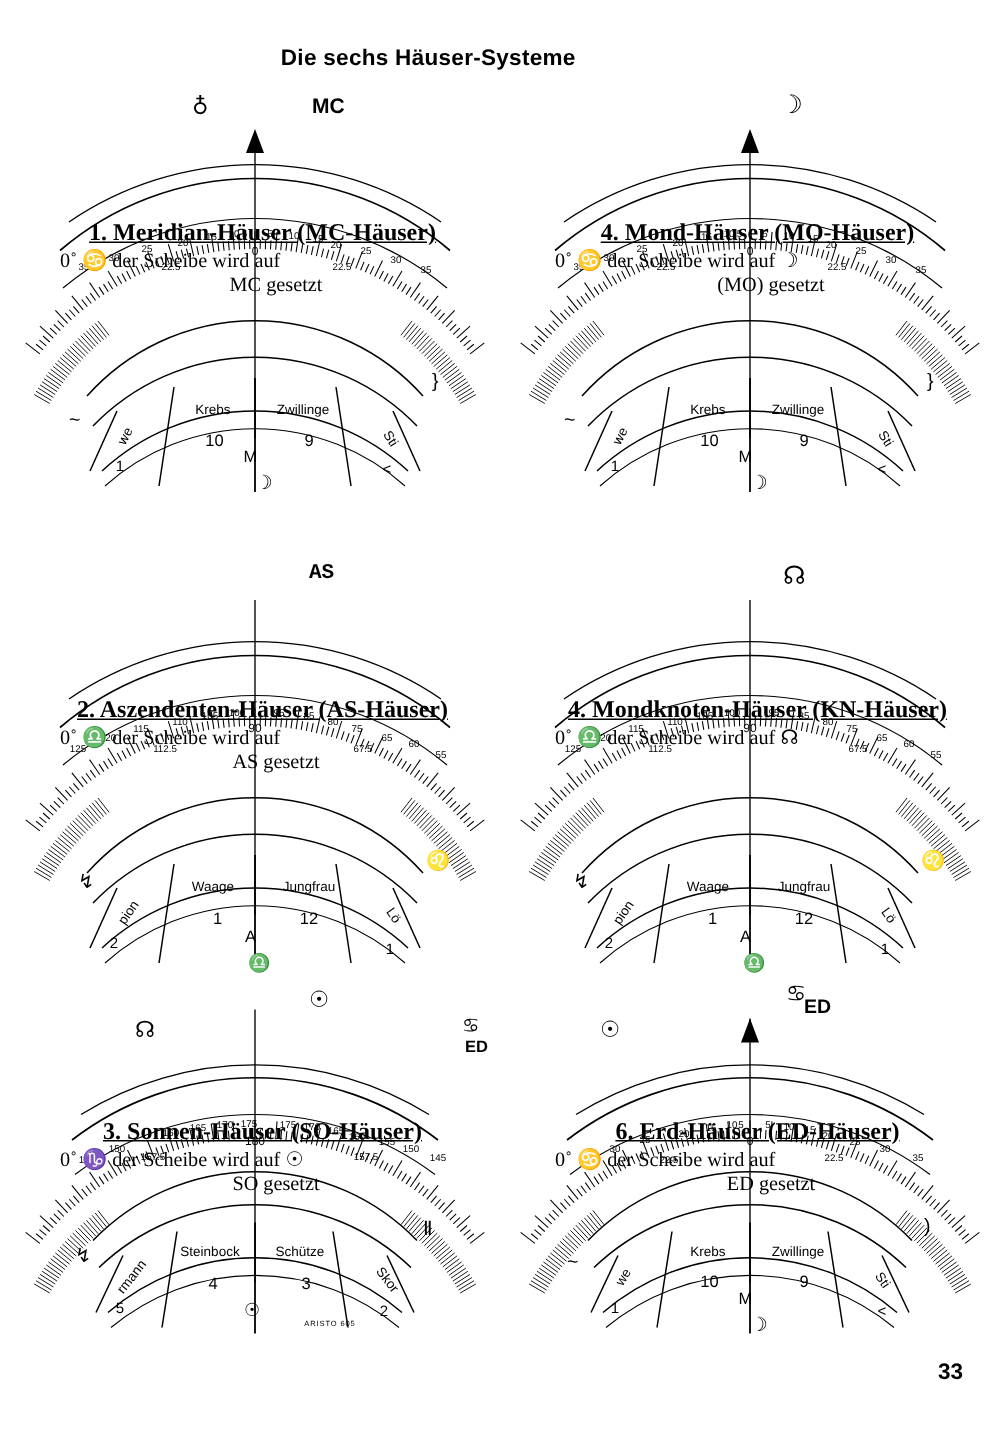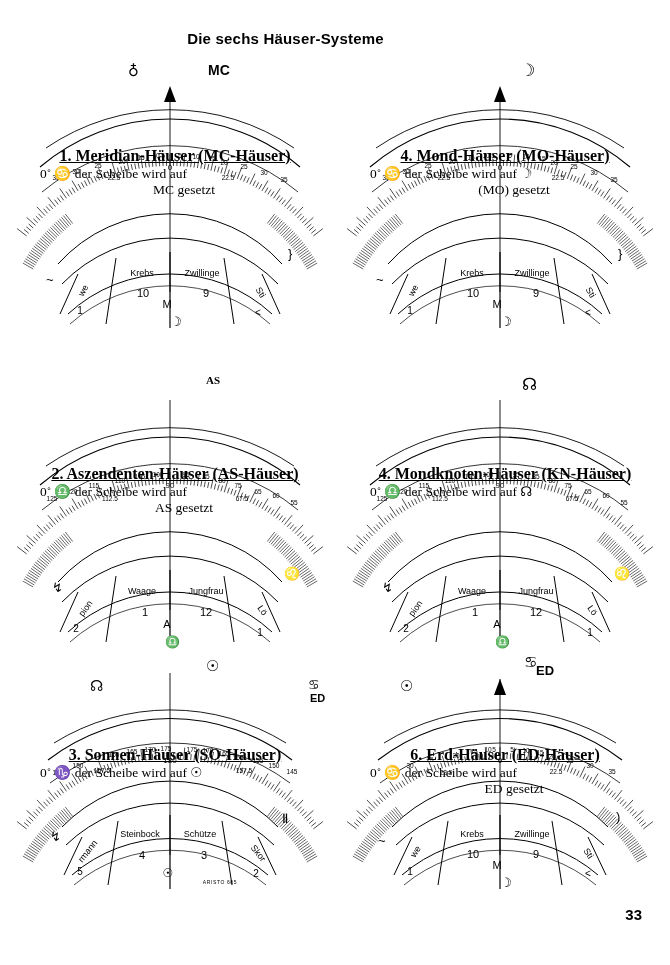--- a/index.html
+++ b/index.html
@@ -705,21 +705,21 @@
         <text x="250" y="266" font-size="10">1</text>
         <text x="157" y="258" font-size="11">A</text>
         <text x="163" y="276" font-size="12" font-family="DejaVu Sans">♎</text>
       </g>
       <g font-size="13" font-family="DejaVu Sans">
         <text x="42" y="222">↯</text>
         <text x="274" y="208">♌</text>
       </g>
     </svg>
   </div>
-  <div class="topglyph" style="left:196px;top:4px;font-family:Liberation Serif, serif;font-weight:bold;font-size:11px;">AS</div>
+  <div class="topglyph" style="left:196px;top:4px;font-family:Liberation Mono, monospace;font-weight:bold;font-size:14px;">AS</div>
   <div class="caption" style="top:94px;">
     <span class="ttl">2.  Aszendenten-Häuser (AS-Häuser)</span>
     <span class="l2">0˚ ♎ der Scheibe wird auf</span>
     <span class="l3">AS gesetzt</span>
   </div>
 </div>
 
 <div class="panel" style="left:340px;top:370px;">
   <div class="arcwrap">
     <svg width="320" height="290" viewBox="0 0 320 290">
@@ -1145,20 +1145,21 @@
       </g>
     </svg>
   </div>
   <div class="topglyph" style="left:196px;top:2px;font-size:15px;">☉</div>
   <div class="topglyph" style="left:80px;top:22px;font-size:15px;">☊</div>
   <div class="topglyph" style="left:298px;top:22px;font-size:13px;">♋</div>
   <div class="topglyph" style="left:300px;top:37px;font-family:'Liberation Sans',sans-serif;font-weight:bold;font-size:11px;">ED</div>
   <div class="caption" style="top:90px;">
     <span class="ttl">3.  Sonnen-Häuser (SO-Häuser)</span>
     <span class="l2">0˚ ♑ der Scheibe wird auf ☉</span>
+    <span class="l3">SO gesetzt</span>
   </div>
 </div>
 
 <div class="panel" style="left:340px;top:655px;">
   <div class="arcwrap">
     <svg width="320" height="290" viewBox="0 0 320 290">
       <g stroke="#000" fill="none" stroke-width="1">
         <path d="M 38 105 A 200 200 0 0 1 282 105" stroke-width="1.1"></path>
         <path d="M 44 88 A 220 220 0 0 1 276 88" stroke-width="0.9"></path>
         <path d="M 40 128 A 200 200 0 0 1 280 128" stroke-width="0.8"></path>

